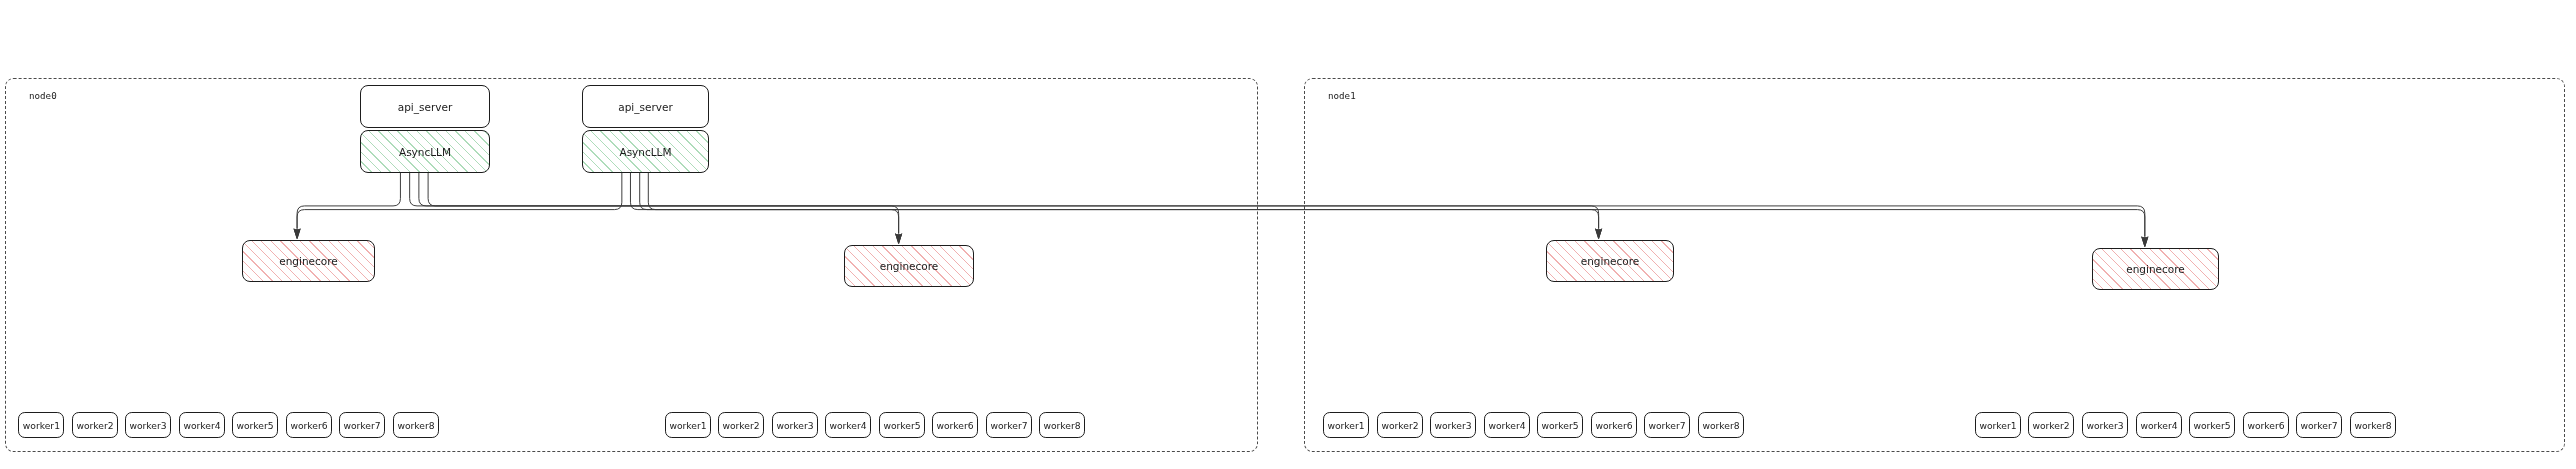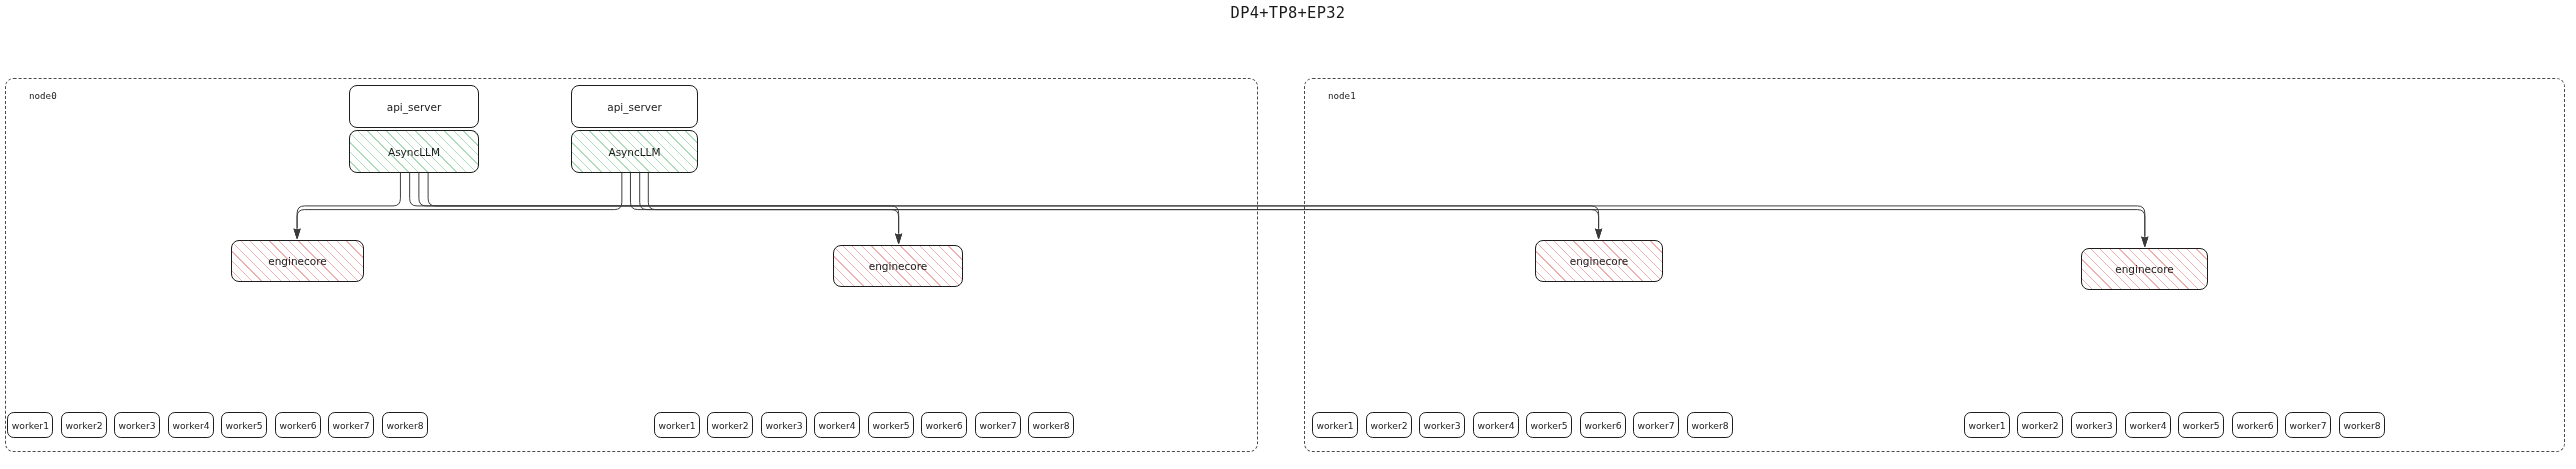--- a/index.html
+++ b/index.html
@@ -46,20 +46,21 @@
   .nodebox{
     position:absolute;
     box-sizing:border-box;
     border:1.5px solid #1d1d1d;
     border-radius:8px;
     background:#ffffff;
     display:flex;align-items:center;justify-content:center;
     color:#1b1b1b;
     white-space:nowrap;
     overflow:hidden;
+    margin-left:11px;
   }
   .nodebox .lbl{position:relative;z-index:3;}
 
   
   .api-box{font-size:10.5px;border-radius:8px;}
 
   
   .async-box{
     font-size:10.5px;
     border-radius:8px;
@@ -97,21 +98,20 @@
   
   #edges{position:absolute;left:0;top:0;width:2576px;height:469px;pointer-events:none;}
   #edges path{fill:none;stroke:#3a3a3a;stroke-width:1.6px;}
   #edges polygon{fill:#3a3a3a;}
 </style>
 </head>
 <body>
 
 <div id="stage">
 
-  <div class="title">DP4+TP8+EP32</div>
 
   <div id="clusters-layer">
       <div class="cluster" style="left: 4.9px; top: 78px; width: 1253px; height: 374px;"></div>
       <div class="cluster-label" style="left: 22px; top: 90px;">node0</div>
       <div class="cluster" style="left: 1304px; top: 78px; width: 1261px; height: 374px;"></div>
       <div class="cluster-label" style="left: 1321px; top: 90px;">node1</div>
     </div>
 
   <svg id="edges" viewBox="0 0 4188 763" preserveAspectRatio="none">
       <path d="M651,281 L651,323 Q651,335 639,335 L495,335 Q483,335 483,347 L483,372"></path>

